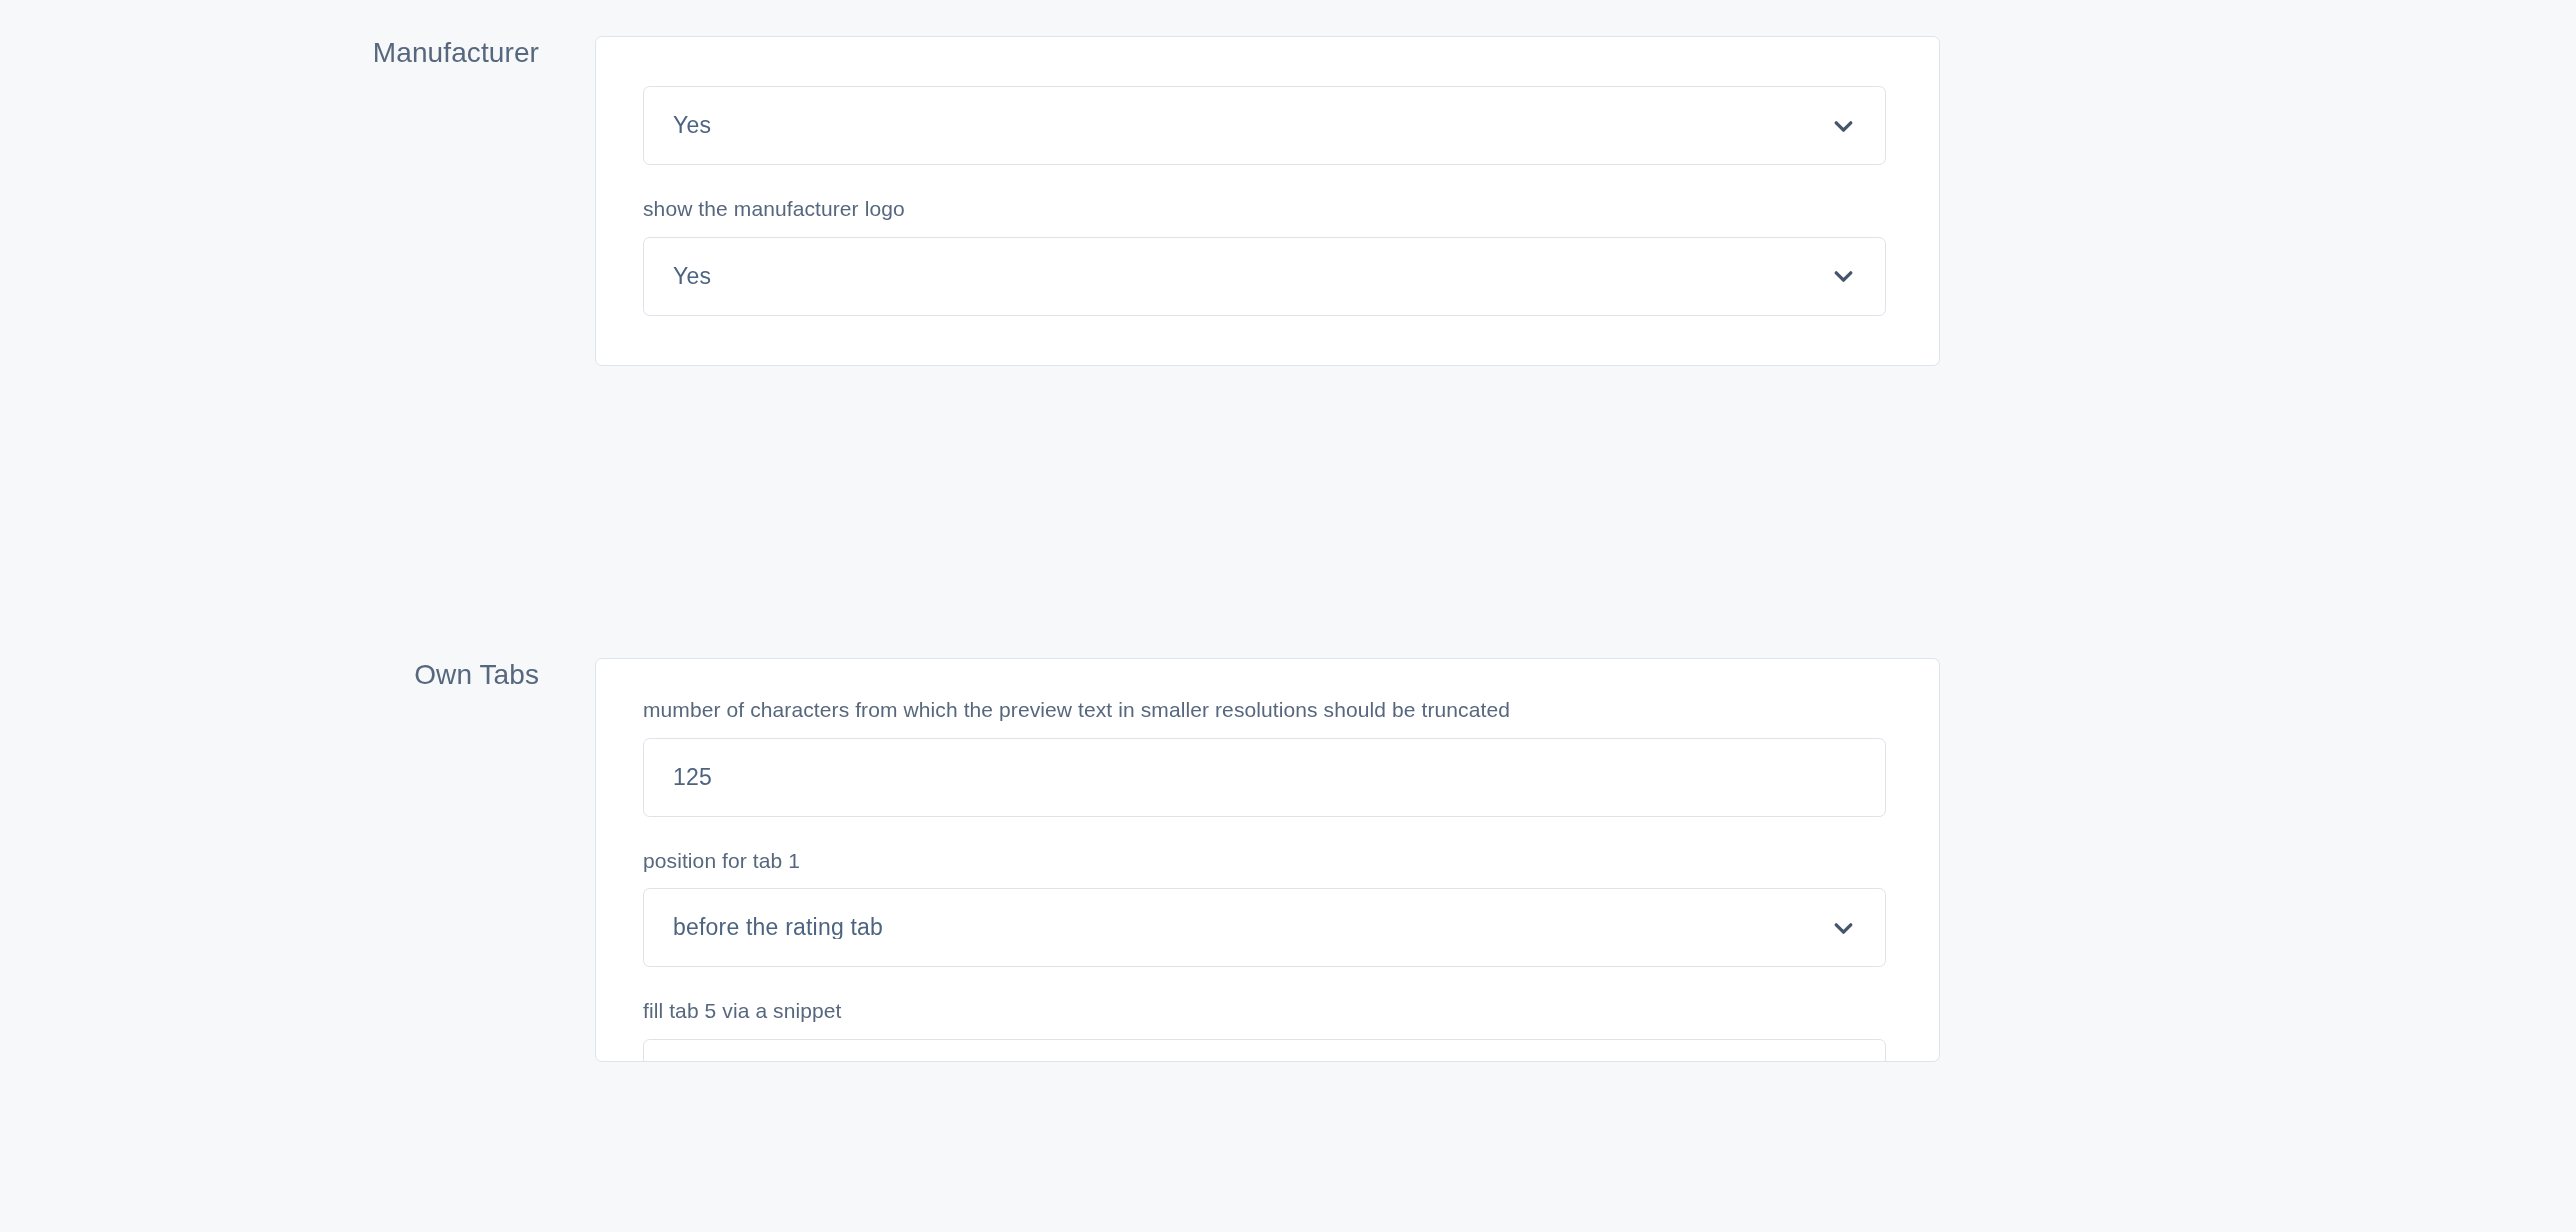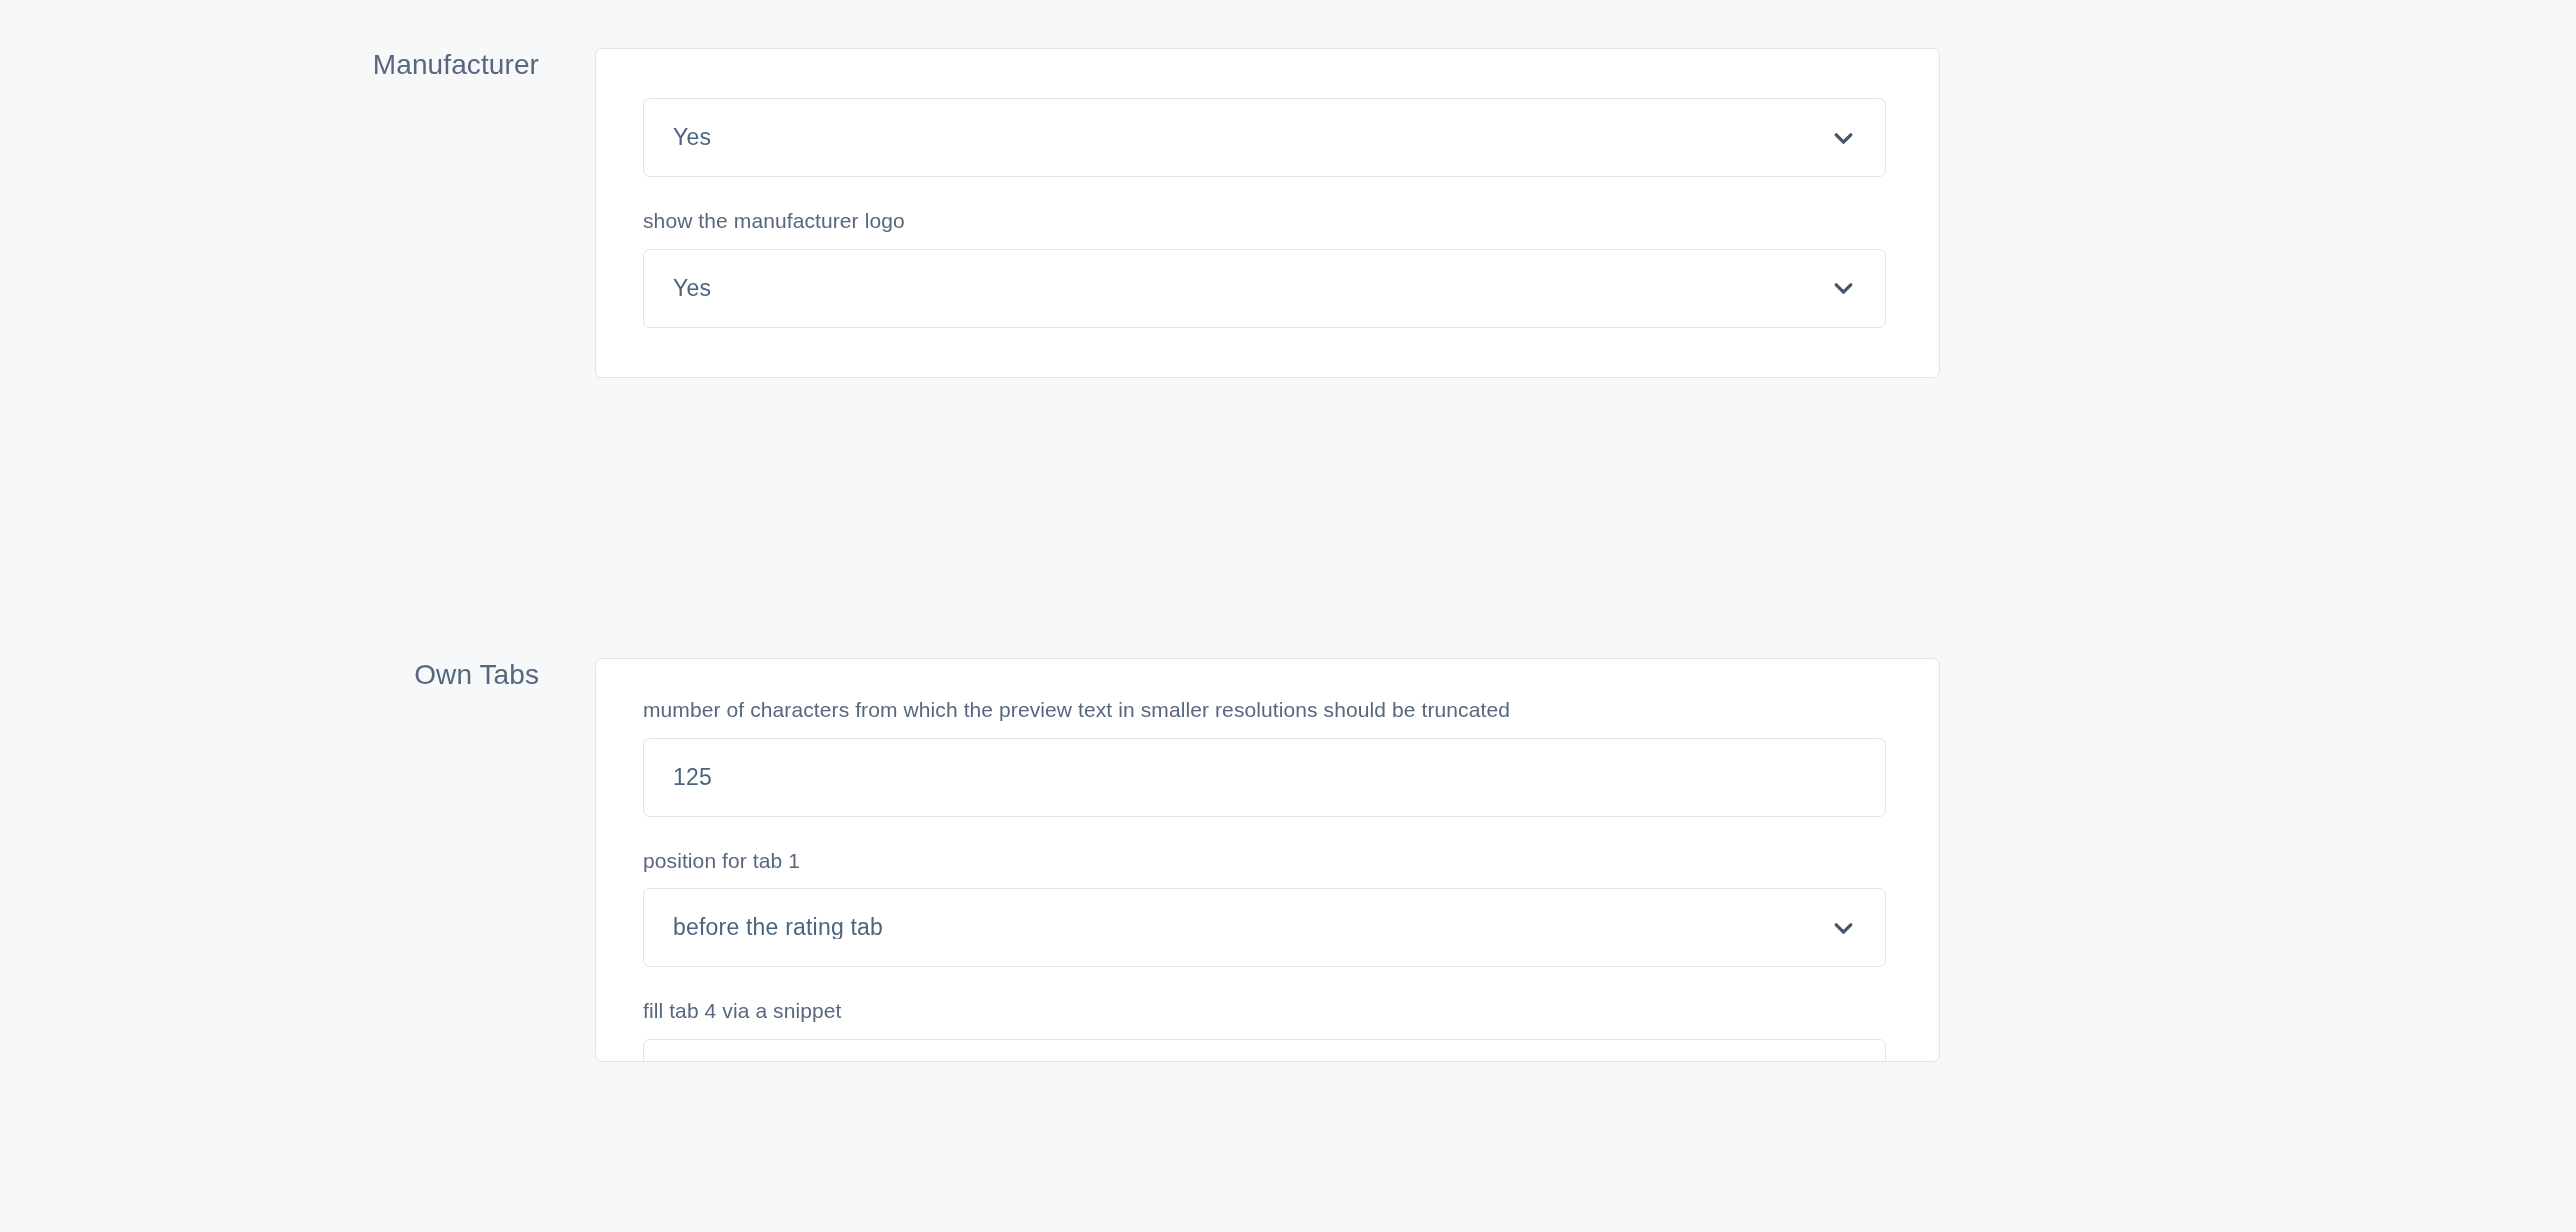--- a/index.html
+++ b/index.html
@@ -116,21 +116,21 @@
     color: #56677e;
     line-height: 1.3;
     white-space: nowrap;
   }
 </style>
 </head>
 <body>
 
 <div class="page">
 
-  <div class="section" style="top:48px;">
+  <div class="section" style="top:36px;">
     <div class="section-label">Manufacturer</div>
 
     <div class="card">
 
       <div class="field">
         <div class="control">
           <span class="control-value">Yes</span>
           <span class="chevron">
             <svg width="25" height="25" viewBox="0 0 24 24" fill="none" stroke="#45566b" stroke-width="3.2" stroke-linecap="round" stroke-linejoin="round">
               <polyline points="5 9 12 16 19 9"></polyline>
@@ -173,21 +173,21 @@
           <span class="control-value">before the rating tab</span>
           <span class="chevron">
             <svg width="25" height="25" viewBox="0 0 24 24" fill="none" stroke="#45566b" stroke-width="3.2" stroke-linecap="round" stroke-linejoin="round">
               <polyline points="5 9 12 16 19 9"></polyline>
             </svg>
           </span>
         </div>
       </div>
 
       <div class="field">
-        <span class="field-label">fill tab 4 via a snippet</span>
+        <span class="field-label">fill tab 5 via a snippet</span>
         <div class="control">
           <span class="control-value">No</span>
           <span class="chevron">
             <svg width="25" height="25" viewBox="0 0 24 24" fill="none" stroke="#45566b" stroke-width="3.2" stroke-linecap="round" stroke-linejoin="round">
               <polyline points="5 9 12 16 19 9"></polyline>
             </svg>
           </span>
         </div>
       </div>
 

